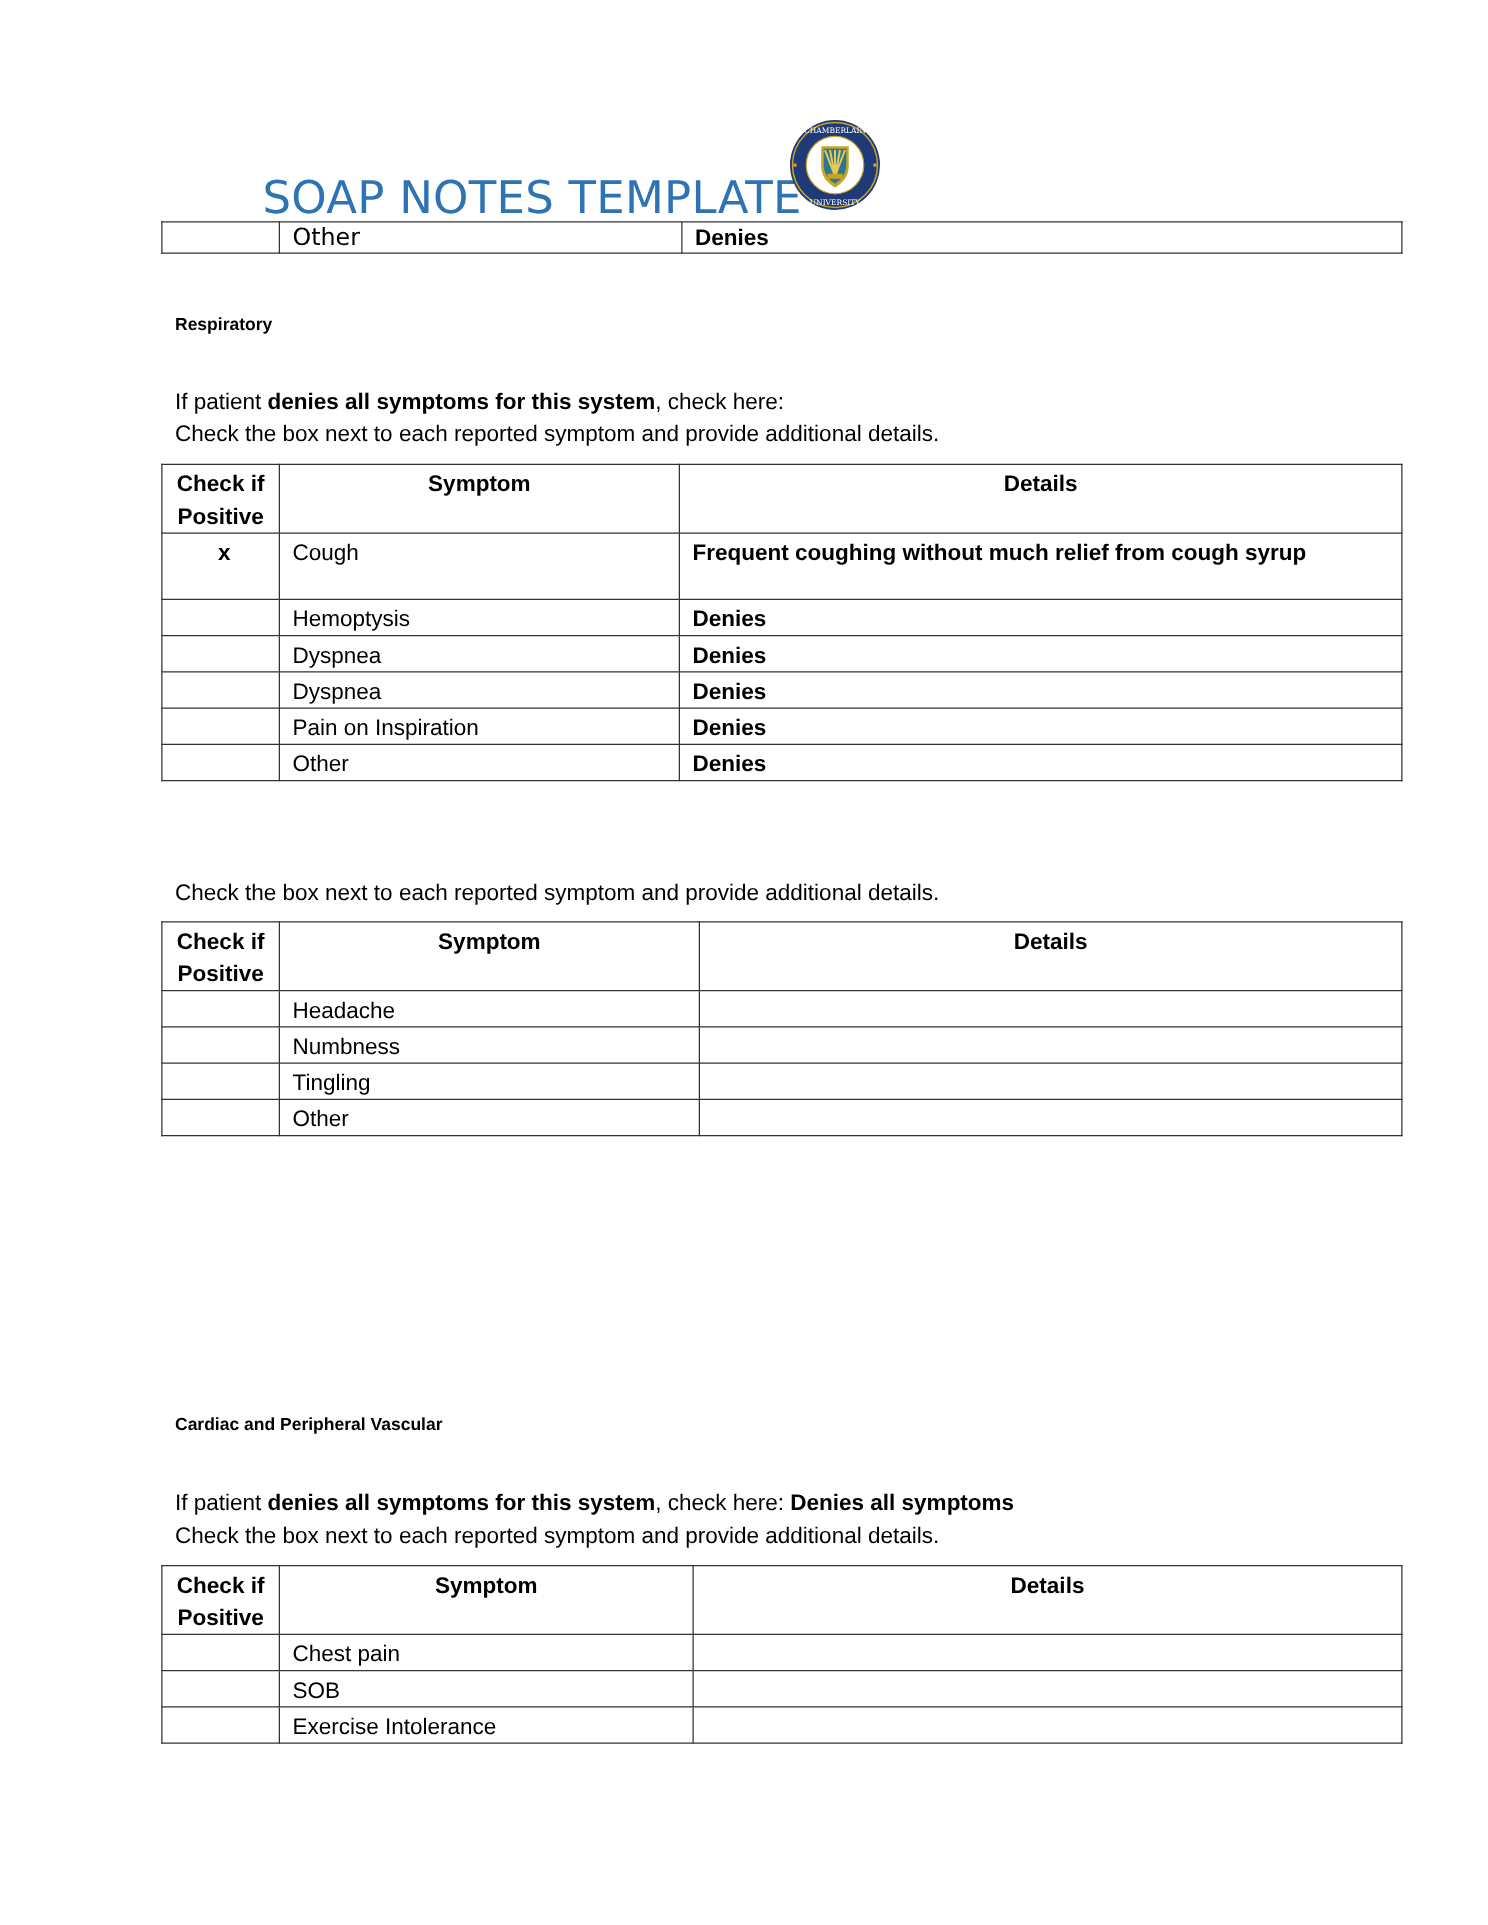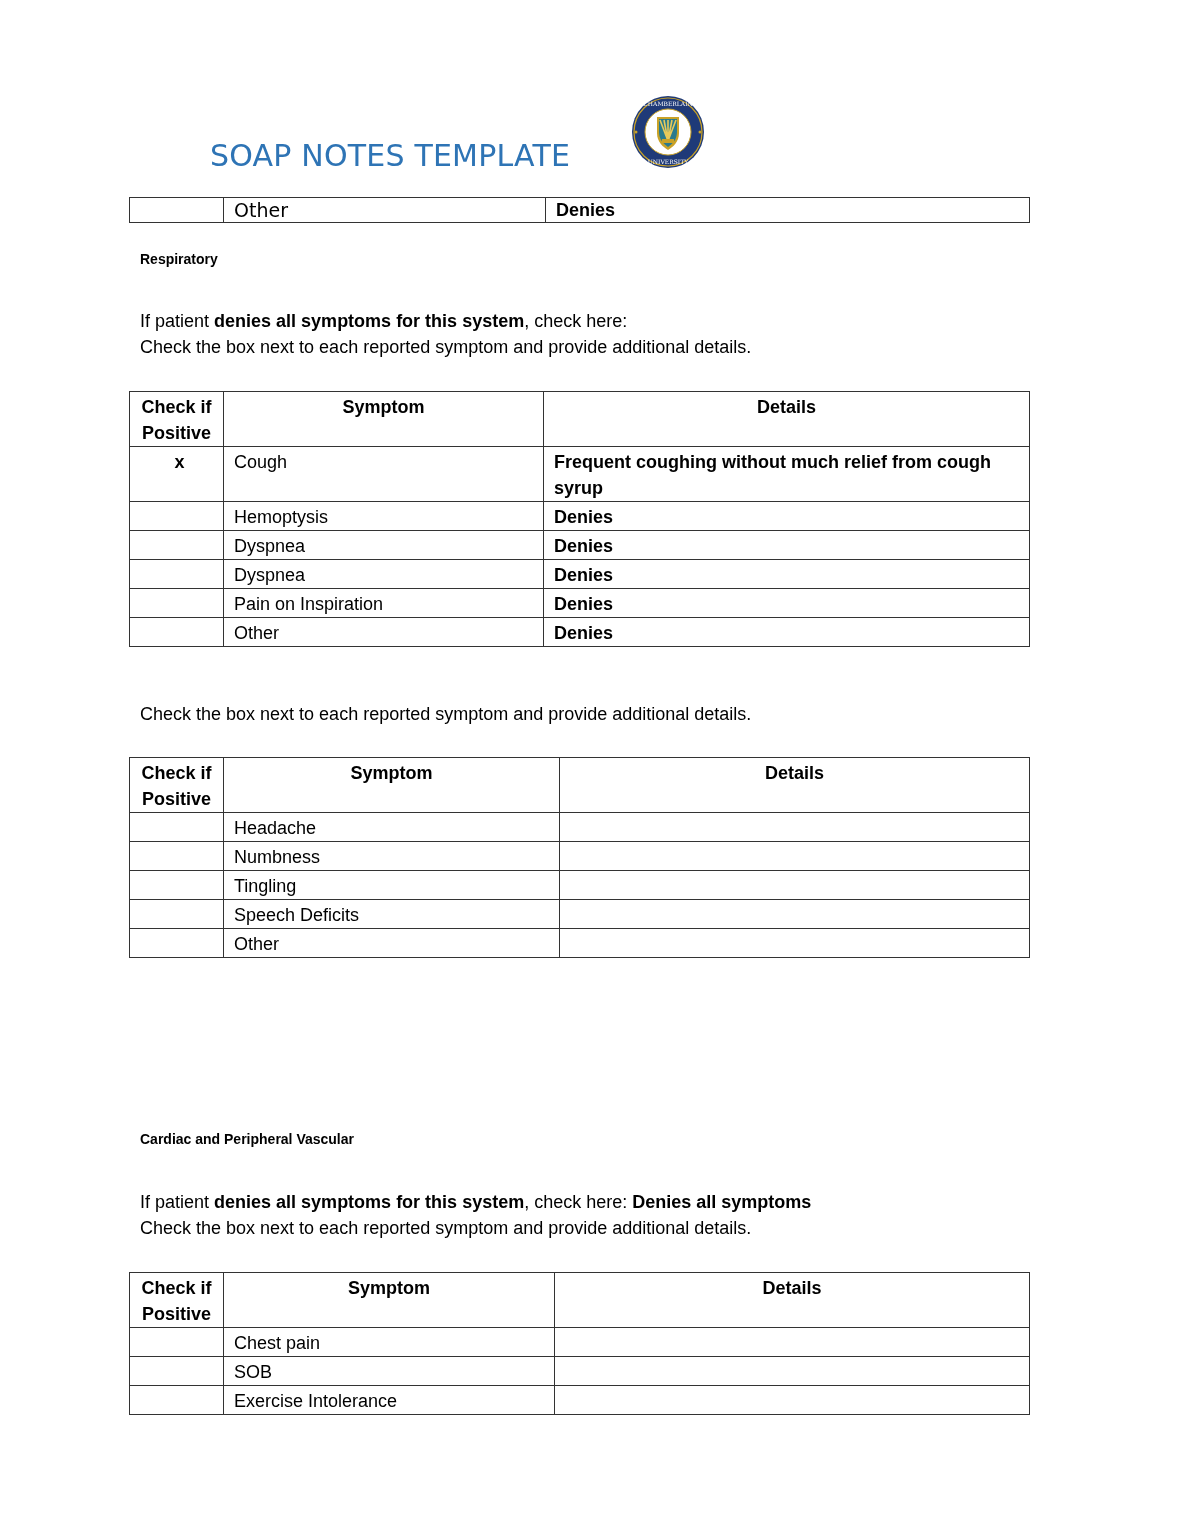--- a/index.html
+++ b/index.html
@@ -4,29 +4,29 @@
   <style>
     html, body { margin: 0; padding: 0; background: #ffffff; }
     body {
       width: 1190px; height: 1540px; position: relative; overflow: hidden;
       font-family: "Liberation Sans", sans-serif; color: #000;
     }
     .page { position: absolute; left: 0; top: 0; width: 1190px; height: 1540px; }
 
     .title {
       position: absolute; left: 210px; top: 138px;
-      font-family: "DejaVu Sans", sans-serif; font-size: 30px; color: #2e74b5;
+      font-family: "DejaVu Sans", sans-serif; font-size: 36px; color: #2e74b5;
       letter-spacing: 0.2px; white-space: nowrap;
     }
     .logo { position: absolute; left: 629px; top: 95px; width: 78px; height: 74px; }
 
     table.grid {
-      position: absolute; left: 129px; width: 901px;
+      position: absolute; left: 129px; width: 993px;
       border-collapse: collapse; table-layout: fixed;
-      font-family: "Liberation Sans", sans-serif; font-size: 18px; margin-top: 20px;
+      font-family: "Liberation Sans", sans-serif; font-size: 18px;
     }
     table.grid td {
       border: 1.5px solid #333; vertical-align: top;
       padding: 2px 10px 0 10px; line-height: 26px; height: 24px;
       overflow: hidden;
     }
     table.grid td.chk { text-align: center; font-weight: bold; padding: 2px 4px 0 10px; }
     table.grid tr.head td { font-weight: bold; height: 50px; text-align: center; }
     table.grid td.chk-head { text-align: left; }
     .bold { font-weight: bold; }
@@ -158,25 +158,20 @@
       <td>Numbness</td>
       <td></td>
     </tr>
     <tr>
       <td class="chk"></td>
       <td>Tingling</td>
       <td></td>
     </tr>
     <tr>
       <td class="chk"></td>
-      <td>Speech Deficits</td>
-      <td></td>
-    </tr>
-    <tr>
-      <td class="chk"></td>
       <td>Other</td>
       <td></td>
     </tr>
   </tbody>
     </table>
 
   <div class="section-title" style="top:1131px">Cardiac and Peripheral Vascular</div>
   <div class="para" style="top:1173px">
     <span>If patient </span><b>denies all symptoms for this system</b><span style="white-space:pre">, check here: </span><b>Denies all symptoms</b>
   </div>

